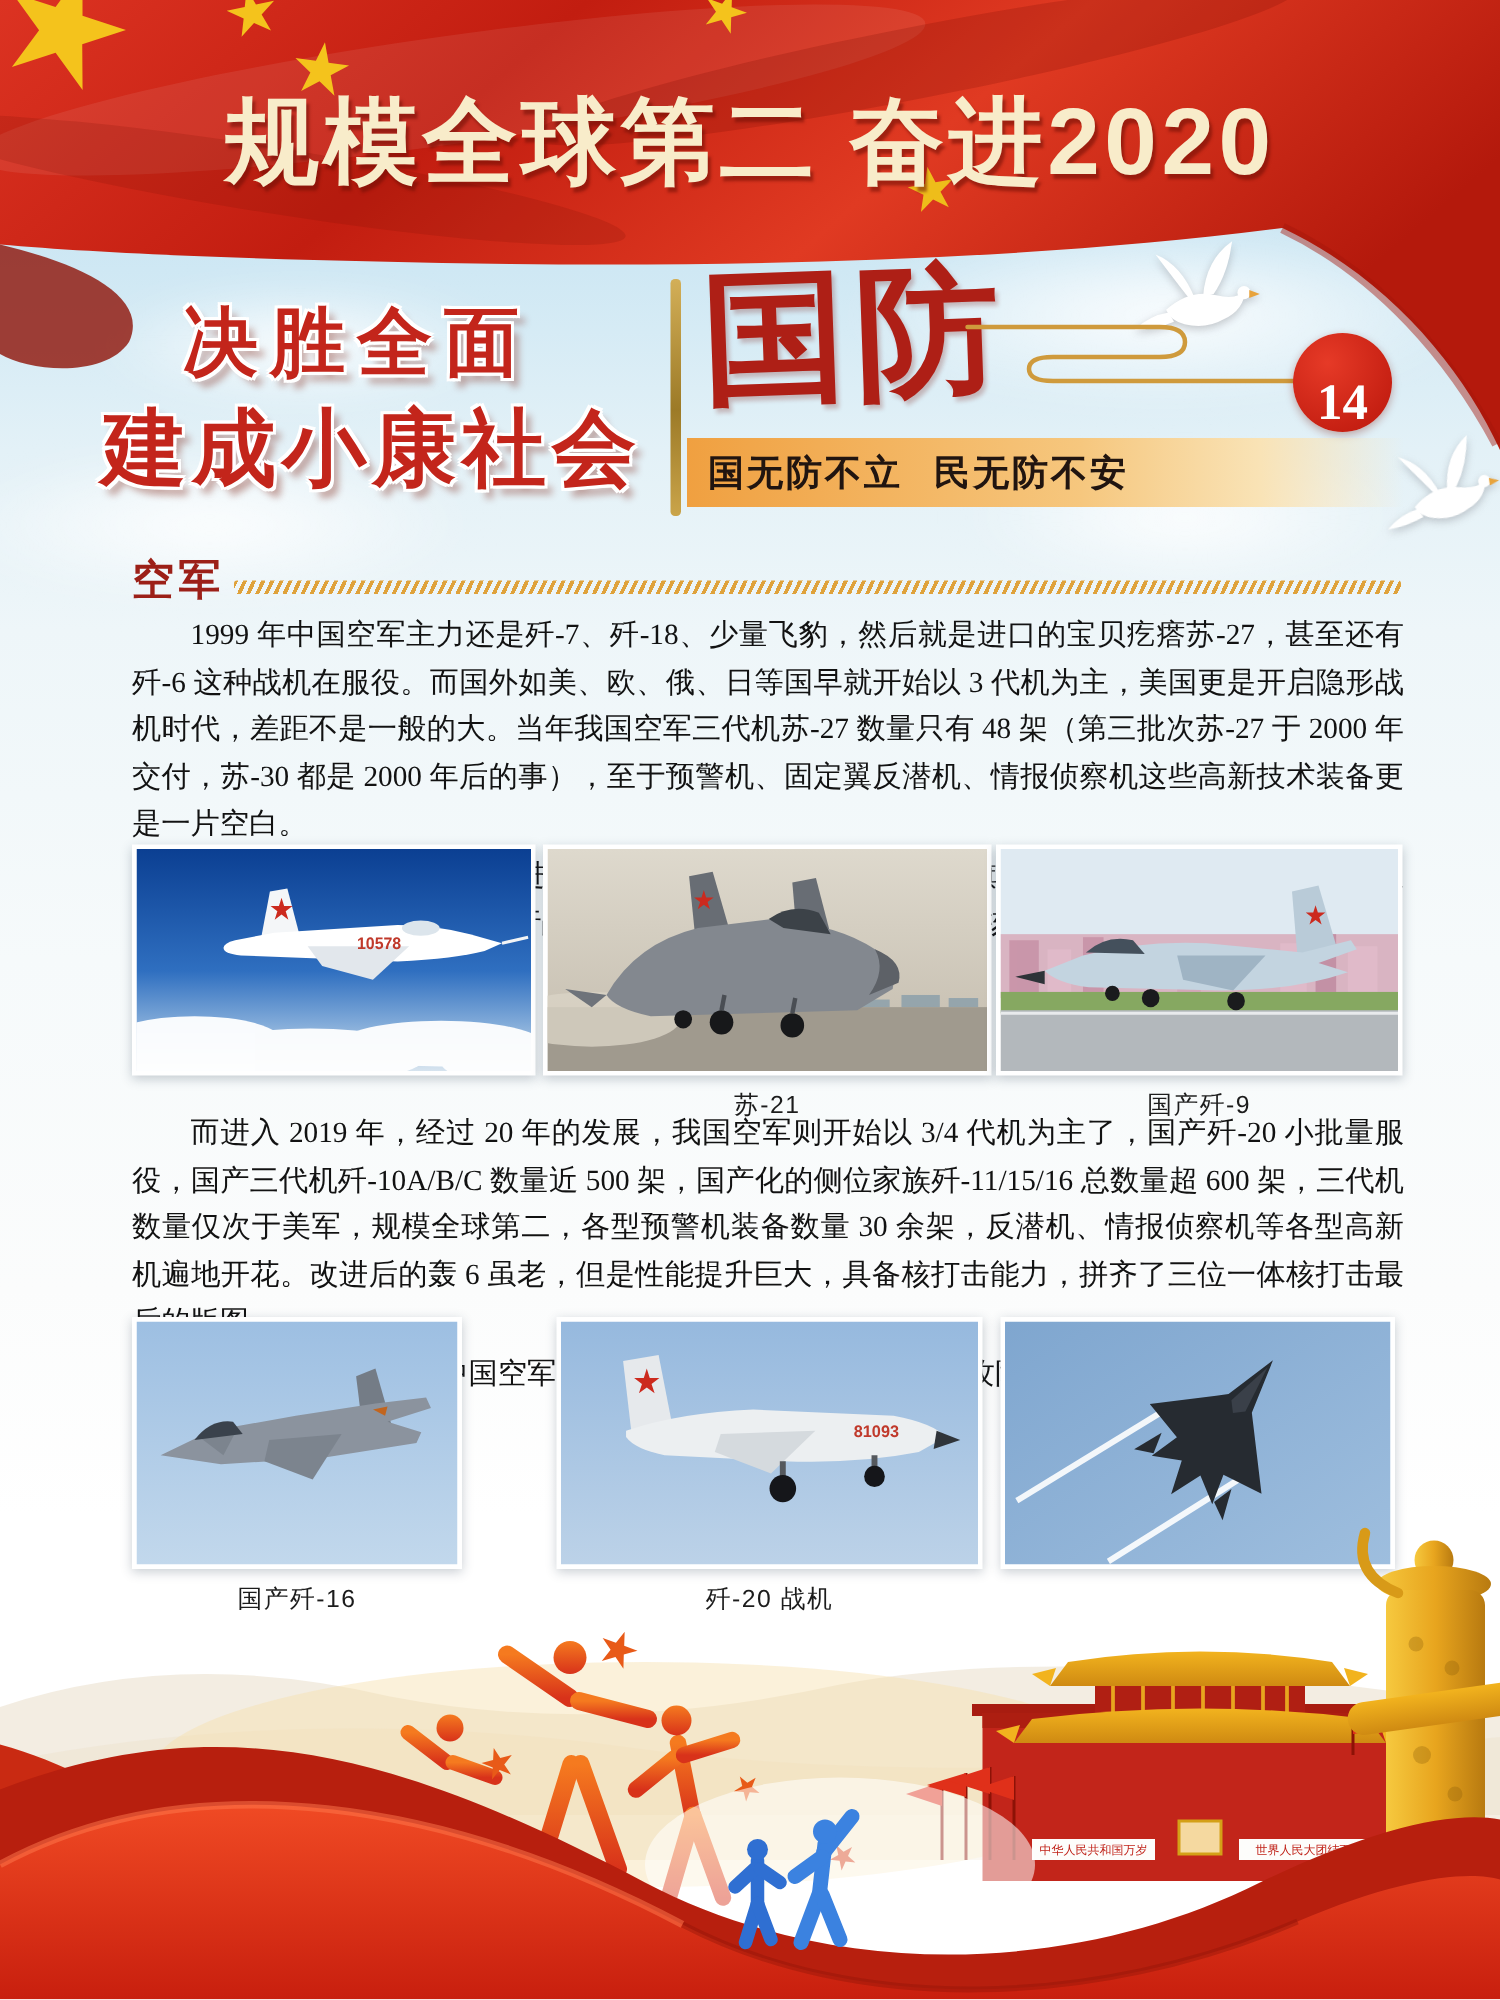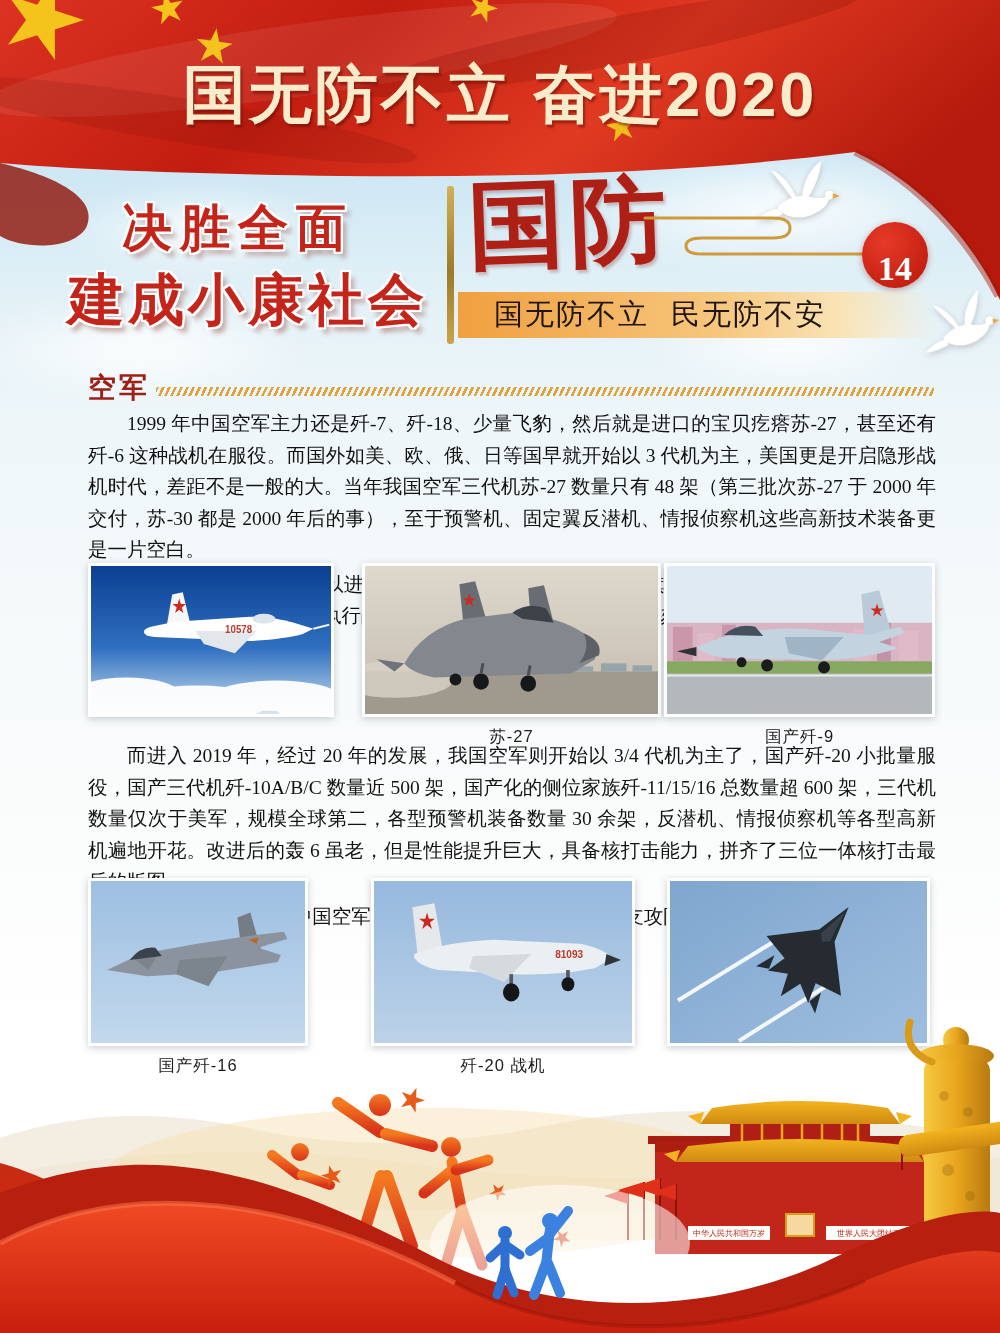--- a/index.html
+++ b/index.html
@@ -40,21 +40,21 @@
     background:radial-gradient(circle at 35% 30%,#e63a27,#c51f12 75%);
     color:#ffffff;font-family:"Liberation Serif",serif;font-weight:700;font-size:34px;
     display:flex;align-items:flex-end;justify-content:center;box-shadow:0 2px 6px rgba(120,20,10,.35);
   }
   .subtitle-band{
     position:absolute;left:458px;top:292px;width:478px;height:46px;
     background:linear-gradient(90deg,#f0a040 0%,#f6c77e 55%,#f9e3b6 80%,rgba(249,227,182,0) 100%);
     display:flex;align-items:center;
   }
   .subtitle-band span{
-    padding-left:36px;font-size:29px;font-weight:400;color:#211510;letter-spacing:2px;word-spacing:12px;white-space:nowrap;
+    padding-left:14px;font-size:24px;font-weight:700;color:#211510;letter-spacing:2px;word-spacing:12px;white-space:nowrap;
   }
   
   .section-title{
     position:absolute;left:88px;top:374px;font-size:28px;font-weight:900;color:#9c2018;
     font-family:"Liberation Serif",serif;letter-spacing:3px;line-height:1;
   }
   .section-rule{
     position:absolute;left:156px;top:387px;width:778px;height:9px;
     background:repeating-linear-gradient(115deg,#dfa23b 0 2.5px,rgba(0,0,0,0) 2.5px 5.5px);
     border-radius:2px;
@@ -100,21 +100,21 @@
     <ellipse cx="610" cy="42" rx="260" ry="24" fill="#7a0f06" opacity="0.22" transform="rotate(-11 610 42)"></ellipse>
     <ellipse cx="180" cy="120" rx="240" ry="22" fill="#7a0f06" opacity="0.18" transform="rotate(9 180 120)"></ellipse>
     <path fill="none" stroke="#a5170b" stroke-width="7" opacity="0.45" d="M855 152 C920 183 968 240 998 296"></path>
     <use href="#star5" fill="#f4c31c" transform="translate(42,20) rotate(18) scale(42)"></use>
     <use href="#star5" fill="#f4c31c" transform="translate(168,9) rotate(-12) scale(17)"></use>
     <use href="#star5" fill="#f4c31c" transform="translate(214,47) rotate(8) scale(19)"></use>
     <use href="#star5" fill="#f4c31c" transform="translate(483,8) rotate(20) scale(15)"></use>
     <use href="#star5" fill="#eebd1a" transform="translate(621,127) rotate(-10) scale(16)"></use>
   </svg>
 
-  <div class="banner-title">国无防不立 奋进2020</div>
+  <div class="banner-title">规模全球第二 奋进2020</div>
 
   <svg class="dove" style="left:745px;top:152px;" width="100" height="88" viewBox="0 0 100 100">
     <g fill="#ffffff">
       <path d="M58 52 Q60 24 80 10 Q77 34 66 50 Z"></path>
       <path d="M52 54 Q42 28 22 20 Q37 40 48 54 Z"></path>
       <path d="M30 62 Q48 46 68 51 Q84 55 90 47 Q89 62 74 69 Q60 77 44 73 Q33 70 30 62 Z"></path>
       <path d="M32 64 Q18 66 6 77 Q22 77 36 71 Z"></path>
       <circle cx="89" cy="49" r="5"></circle>
     </g>
     <path d="M93 47 L101 50 L93 53 Z" fill="#e8a33c"></path>
@@ -152,21 +152,21 @@
 
   <div class="body-col col-a">
     <p>1999 年中国空军主力还是歼-7、歼-18、少量飞豹，然后就是进口的宝贝疙瘩苏-27，甚至还有歼-6 这种战机在服役。而国外如美、欧、俄、日等国早就开始以 3 代机为主，美国更是开启隐形战机时代，差距不是一般的大。当年我国空军三代机苏-27 数量只有 48 架（第三批次苏-27 于 2000 年交付，苏-30 都是 2000 年后的事），至于预警机、固定翼反潜机、情报侦察机这些高新技术装备更是一片空白。</p>
     <p>空军防空导弹部队则是以进口S300 系列为主，搭配老式的红旗 2，轰炸机部队装备的轰 6 则根本没有战略轰炸能力，只能执行战术轰炸任务，当年中国三位一体核力量就缺空中打击力量了。</p>
   </div>
   <div class="body-col col-b">
     <p>而进入 2019 年，经过 20 年的发展，我国空军则开始以 3/4 代机为主了，国产歼-20 小批量服役，国产三代机歼-10A/B/C 数量近 500 架，国产化的侧位家族歼-11/15/16 总数量超 600 架，三代机数量仅次于美军，规模全球第二，各型预警机装备数量 30 余架，反潜机、情报侦察机等各型高新机遍地开花。改进后的轰 6 虽老，但是性能提升巨大，具备核打击能力，拼齐了三位一体核打击最后的版图。</p>
     <p>经过 20 年的发展，中国空军从一支国土防空部队转变为一支攻防兼备的国防核心力量。</p>
   </div>
 
-  <div class="photo-wrap" style="left:88px;top:563px;width:246px;">
+  <div class="photo-wrap" style="left:88px;top:563px;width:269px;">
     <div class="photo" style="height:148px;">
       <svg viewBox="0 0 272 146" preserveAspectRatio="none">
         <defs>
             <linearGradient id="skyJ7" x1="0" y1="0" x2="0" y2="1">
           <stop offset="0" stop-color="#0b3f92"></stop>
               <stop offset="0.55" stop-color="#2f6fc0"></stop>
           <stop offset="0.78" stop-color="#7fa9d8"></stop>
               <stop offset="1" stop-color="#d7e4ef"></stop>
         </linearGradient>
           </defs>
@@ -218,21 +218,21 @@
           <path fill="#6e737a" d="M40 96 L12 92 L30 104 Z"></path>
           <circle cx="118" cy="114" r="8" fill="#17181a"></circle>
             <circle cx="166" cy="116" r="8" fill="#17181a"></circle>
           <circle cx="92" cy="112" r="6" fill="#17181a"></circle>
           <line x1="118" y1="106" x2="120" y2="96" stroke="#4a4e54" stroke-width="3"></line>
           <line x1="166" y1="108" x2="168" y2="98" stroke="#4a4e54" stroke-width="3"></line>
           <use href="#star5" fill="#cc2a1e" transform="translate(106,34) scale(7)"></use>
         </g>
       </svg>
     </div>
-    <div class="caption">苏-27</div>
+    <div class="caption">苏-21</div>
   </div>
 
   <div class="photo-wrap" style="left:664px;top:563px;width:271px;">
     <div class="photo" style="height:148px;">
       <svg viewBox="0 0 270 146" preserveAspectRatio="none">
         <rect width="270" height="66" fill="#dfeaf2"></rect>
         <rect y="56" width="270" height="42" fill="#d9b4c2"></rect>
         <g opacity="0.85">
           <rect x="6" y="60" width="20" height="34" fill="#c791a6"></rect>
             <rect x="32" y="66" width="16" height="28" fill="#e2bccb"></rect>
@@ -277,21 +277,21 @@
           <path fill="#7c848e" d="M110 78 L170 74 L146 104 L106 92 Z"></path>
           <path fill="#7c848e" d="M52 76 L84 70 L72 88 Z"></path>
           <path fill="#3a424c" d="M48 78 Q62 64 80 66 L88 74 Z"></path>
           <path fill="#c2651e" d="M196 58 L208 56 L206 62 Z"></path>
         </g>
       </svg>
     </div>
     <div class="caption">国产歼-16</div>
   </div>
 
-  <div class="photo-wrap" style="left:371px;top:878px;width:264px;">
+  <div class="photo-wrap" style="left:371px;top:878px;width:284px;">
     <div class="photo" style="height:162px;">
       <svg viewBox="0 0 282 160" preserveAspectRatio="none">
         <defs>
             <linearGradient id="skyJ18" x1="0" y1="0" x2="0" y2="1">
           <stop offset="0" stop-color="#96b9de"></stop>
               <stop offset="1" stop-color="#bcd2e8"></stop>
         </linearGradient>
           </defs>
         <rect width="282" height="160" fill="url(#skyJ18)"></rect>
         <g>

